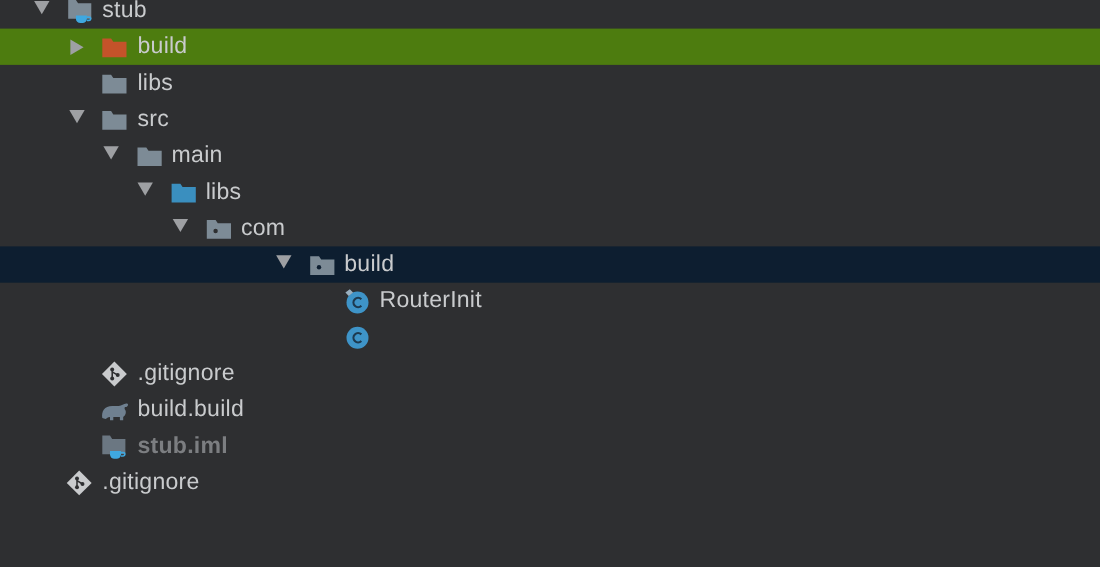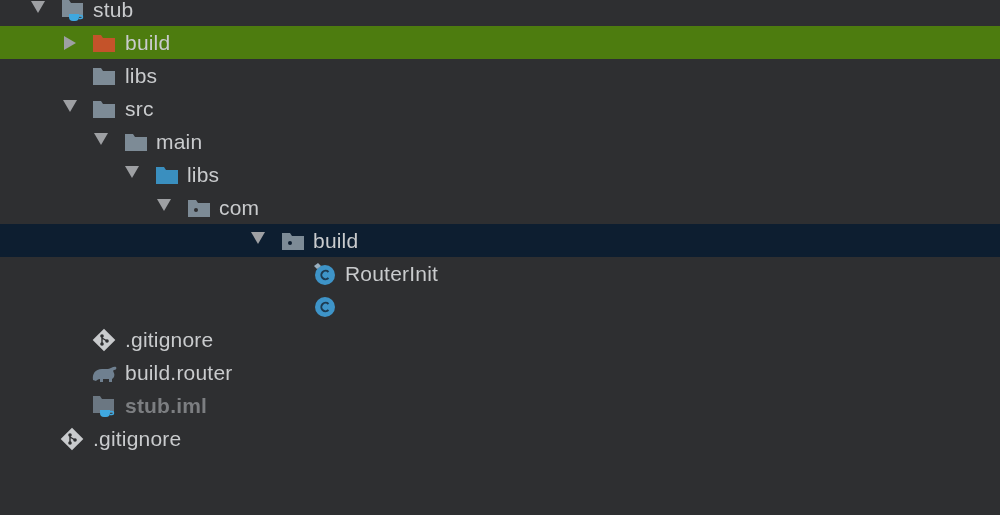--- a/index.html
+++ b/index.html
@@ -138,21 +138,21 @@
       <circle cx="15" cy="13" r="1.8" fill="#2e2f31"></circle>
       <path d="M10 8 v8 M10 10 l5 3" stroke="#2e2f31" stroke-width="1.4"></path>
     </svg>
     <span class="label" style="left:125px">.gitignore</span>
   </div>
 
   <div class="row">
     <svg class="icon" style="left:90px" width="28" height="22" viewBox="0 0 28 22">
       <path d="M3 18 c-1 -6 2 -11 9 -11 h6 c3 0 5 -3 8 -2 c1 1 0 3 -2 3 c-1 0 -1 2 0 3 c1 2 0 5 -2 6 v3 h-3 v-3 h-6 v3 h-3 v-3 c-2 0 -3 1 -4 2 z" fill="#6f8090"></path>
     </svg>
-    <span class="label" style="left:125px">build.router</span>
+    <span class="label" style="left:125px">build.build</span>
   </div>
 
   <div class="row">
     <svg class="icon" style="left:92px" width="26" height="26" viewBox="0 0 26 26">
       <path d="M1 3 h7 l2 3 h12 v14 h-21 z" fill="#6b7782"></path>
       <path d="M8 17 h10 v3 a4 4 0 0 1 -4 4 h-2 a4 4 0 0 1 -4 -4 z" fill="#3fa8e0"></path>
       <path d="M18 18.5 h2 a1.5 1.5 0 0 1 0 3 h-2" stroke="#3fa8e0" stroke-width="1.5" fill="none"></path>
     </svg>
     <span class="label dim" style="left:125px">stub.iml</span>
   </div>

